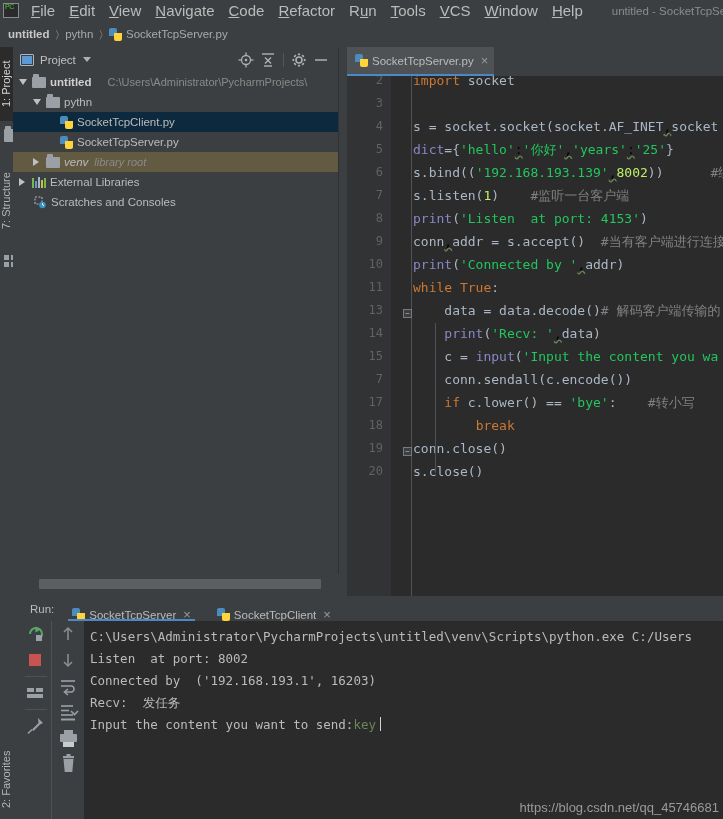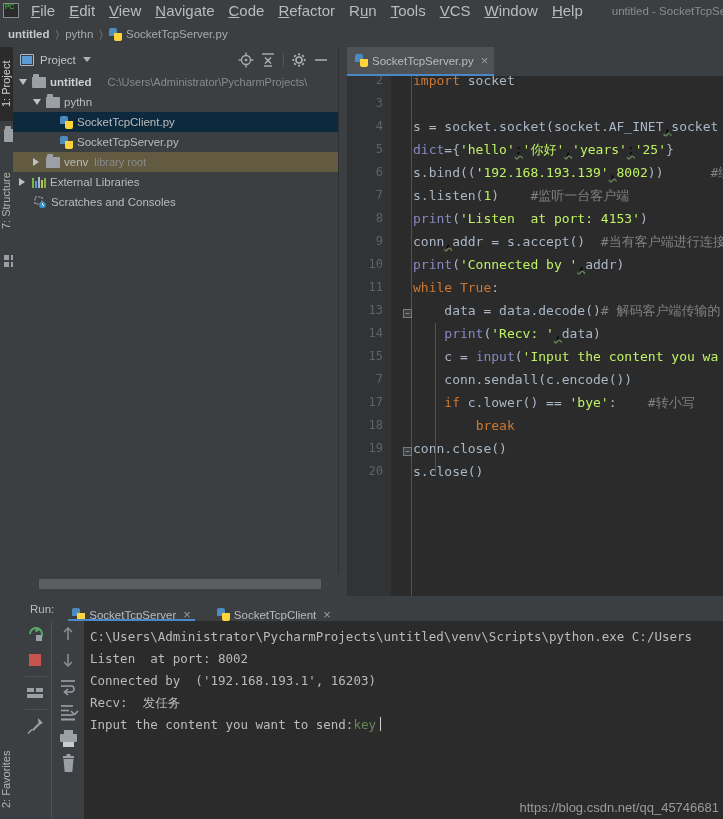--- a/index.html
+++ b/index.html
@@ -117,21 +117,21 @@
   .pp-tools { margin-left: auto; display: flex; align-items: center; padding-right: 6px; }
   .pp-tool { width: 22px; height: 22px; position: relative; cursor: pointer; }
   .pp-divider-v { width: 1px; height: 14px; background: #555; margin: 0 4px; }
 
   .tree { position: absolute; left: 0; top: 25px; right: 0; bottom: 22px; overflow: hidden; }
   .trow {
     height: 20px; display: flex; align-items: center;
     font-size: 11.5px; color: #bbbbbb; white-space: nowrap; cursor: default;
   }
   .trow.sel { background: #0d293e; }
-  .trow.sel-olive { background: #625b41; }
+  .trow.sel-olive { background: #625b41; font-style: italic; }
   .tw { width: 0; height: 0; flex: 0 0 auto; }
   .tw.down { border-left: 4.5px solid transparent; border-right: 4.5px solid transparent; border-top: 6px solid #c0c0c0; }
   .tw.right { border-top: 4.5px solid transparent; border-bottom: 4.5px solid transparent; border-left: 6px solid #c0c0c0; }
   .tfolder {
     width: 14px; height: 11px; background: #9aa0a6; border-radius: 1px;
     position: relative; flex: 0 0 auto; margin-right: 4px;
   }
   .tfolder::before {
     content: ""; position: absolute; left: 1px; top: -3px; width: 6px; height: 3px;
     background: #9aa0a6; border-radius: 1px 1px 0 0;
@@ -183,21 +183,21 @@
   .cline {
     position: relative; height: 23px; line-height: 23px; white-space: pre;
   }
   .lnum {
     position: absolute; left: 0; top: 0; width: 36px; text-align: right;
     color: #606366; font-size: 12px; font-family: "DejaVu Sans Mono", monospace;
   }
   .ctext { position: absolute; left: 66px; top: 0; white-space: pre; }
   .kw { color: #cc7832; }
   .bi { color: #8888c6; }
-  .str { color: #bef264; }
+  .str { color: #22c55e; }
   .num { color: #bef264; }
   .pl { color: #a9b7c6; }
   .cmt { color: #808080; }
   .err { text-decoration: underline wavy #6a8759; text-decoration-skip-ink: none; }
   .vline {
     position: absolute; left: 64px; top: 0; width: 1px; background: #4f5355;
   }
   .vline2 { position: absolute; width: 1px; background: #4f5355; }
   .fold {
     position: absolute; left: 56px; width: 9px; height: 9px;

